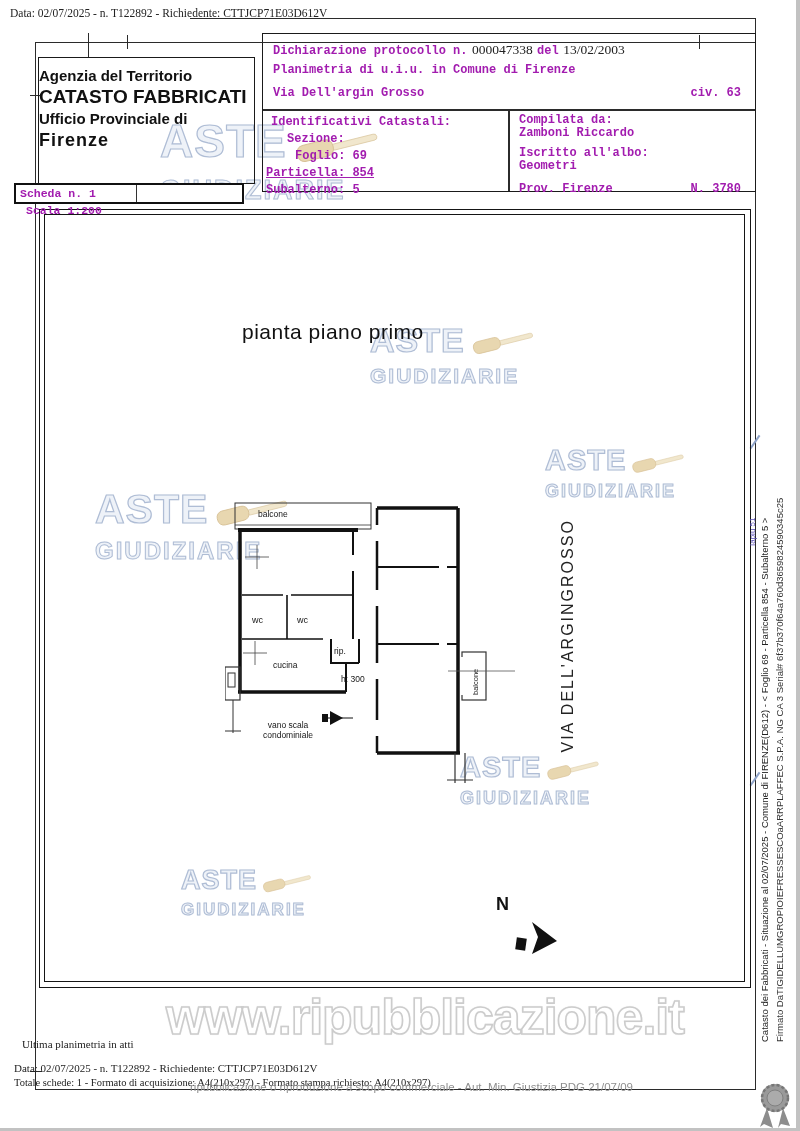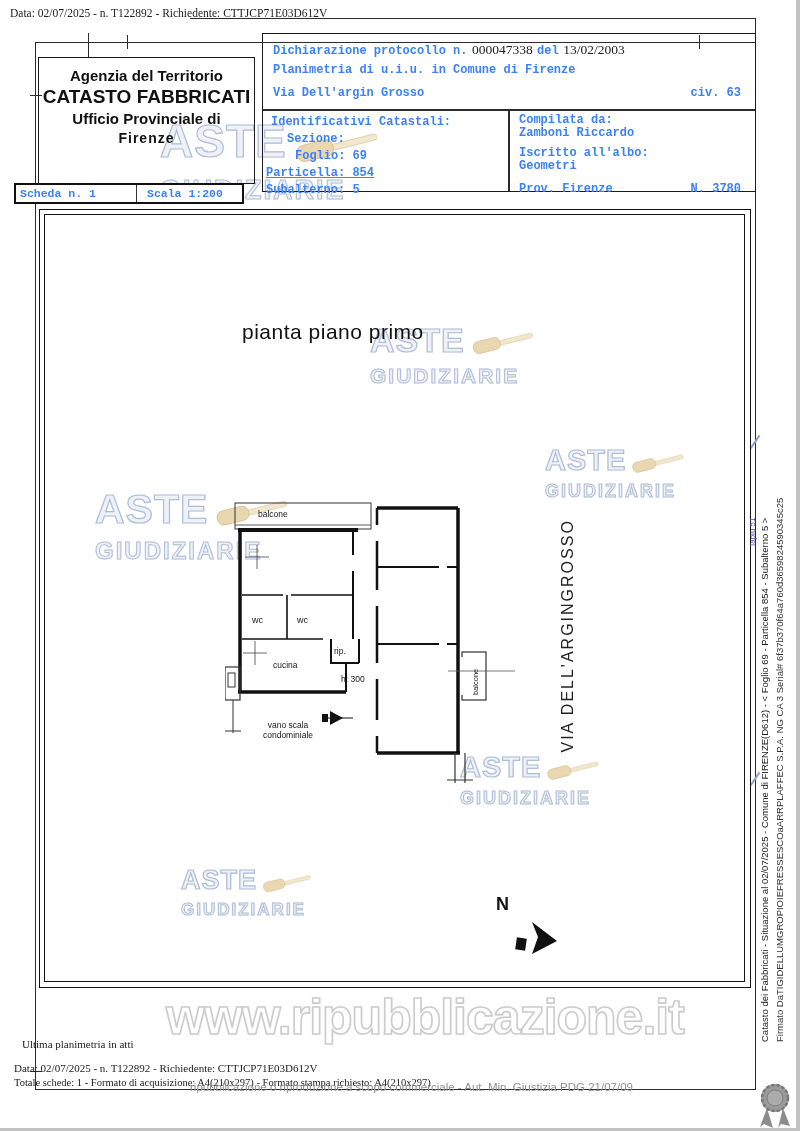--- a/index.html
+++ b/index.html
@@ -1,19 +1,19 @@
 <!DOCTYPE html>
 <html><head>
 <meta charset="utf-8">
 <style>
   html,body{margin:0;padding:0;background:#e8e8e8;}
   .page{position:relative;width:800px;height:1131px;background:#ffffff;overflow:hidden;
         font-family:"Liberation Sans",sans-serif;color:#111;}
   .abs{position:absolute;}
-  .mono{font-family:"Liberation Mono",monospace;font-weight:bold;font-size:12px;color:#3b82f6;}
+  .mono{font-family:"Liberation Mono",monospace;font-weight:bold;font-size:12px;color:#a21caf;}
   .serifv{font-family:"Liberation Serif",serif;color:#222;}
   .line{position:absolute;background:#2b2b2b;}
   .bluetick{position:absolute;background:#8fa3c8;}
   .box{position:absolute;border:1.6px solid #1a1a1a;background:transparent;}
   
   .wm{position:absolute;z-index:1;line-height:.95;}
   .wm-row{display:flex;align-items:flex-start;}
   .wm-txt{font-weight:bold;color:#eef2f8;-webkit-text-stroke:1.2px #afbdd5;text-shadow:0 0 1px #c7d1e2;letter-spacing:1px;}
   .wm-giud{font-weight:bold;color:#eef2f8;-webkit-text-stroke:1px #afbdd5;text-shadow:0 0 1px #c7d1e2;letter-spacing:2px;}
   .url-wm{position:absolute;z-index:1;font-weight:bold;color:#ffffff;
@@ -115,28 +115,28 @@
   <div class="line" style="left:127px;top:35px;width:1px;height:14px;z-index:4;"></div>
   <div class="line" style="left:699px;top:35px;width:1px;height:14px;z-index:4;"></div>
   <div class="line" style="left:88px;top:33px;width:1px;height:24px;z-index:2;"></div>
   <div class="line" style="left:30px;top:95px;width:12px;height:1px;z-index:2;"></div>
   <div class="line" style="left:30px;top:1071px;width:12px;height:1px;z-index:2;"></div>
   <div class="bluetick" style="left:747px;top:441px;width:16px;height:2px;transform:rotate(-55deg);z-index:2;"></div>
   <div class="bluetick" style="left:747px;top:778px;width:16px;height:2px;transform:rotate(-55deg);z-index:2;"></div>
 
   <div class="abs serifv" style="left:10px;top:7px;font-size:11.5px;z-index:3;">Data: 02/07/2025 - n. T122892 - Richiedente: CTTJCP71E03D612V</div>
 
-  <div class="box" style="left:38px;top:57px;width:215px;height:125px;z-index:3;text-align:center;">
+  <div class="box" style="left:38px;top:57px;width:215px;height:125px;z-index:3;">
     <div style="font-weight:bold;font-size:15px;margin-top:9px;">Agenzia del Territorio</div>
     <div style="font-weight:bold;font-size:19px;margin-top:2px;">CATASTO FABBRICATI</div>
     <div style="font-weight:bold;font-size:15px;margin-top:2px;">Ufficio Provinciale di</div>
-    <div style="font-weight:bold;font-size:14px;margin-top:3px;letter-spacing:1px;">Firenze</div>
-  </div>
-
-  <div class="abs" style="left:14px;top:183px;width:226px;height:17px;border:2px solid #111;z-index:3;display:flex;background:#fff;">
+    <div style="font-weight:bold;font-size:18px;margin-top:3px;letter-spacing:1px;">Firenze</div>
+  </div>
+
+  <div class="abs" style="left:14px;top:183px;width:226px;height:17px;border:2px solid #111;z-index:3;display:flex;background:#fff;flex-direction:column;">
     <div class="mono" style="width:116px;padding-left:4px;font-size:11.5px;line-height:17px;border-right:1px solid #333;">Scheda n. 1</div>
     <div class="mono" style="padding-left:10px;font-size:11.5px;line-height:17px;">Scala 1:200</div>
   </div>
 
   <div class="box" style="left:262px;top:33px;width:492px;height:157px;z-index:3;">
     <div class="abs" style="left:10px;top:6px;white-space:nowrap;">
       <span class="mono">Dichiarazione protocollo n.</span>
       <span class="serifv" style="font-size:13.5px;">000047338</span>
       <span class="mono">del</span>
       <span class="serifv" style="font-size:13.5px;">13/02/2003</span>

